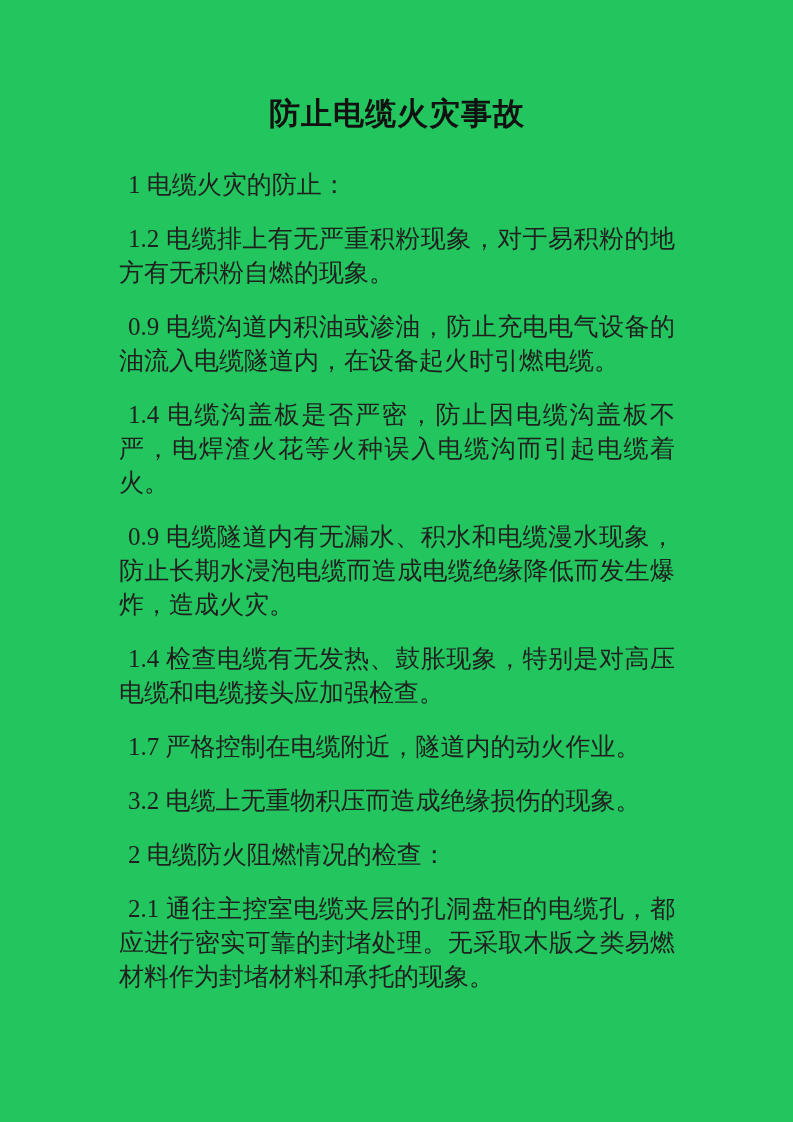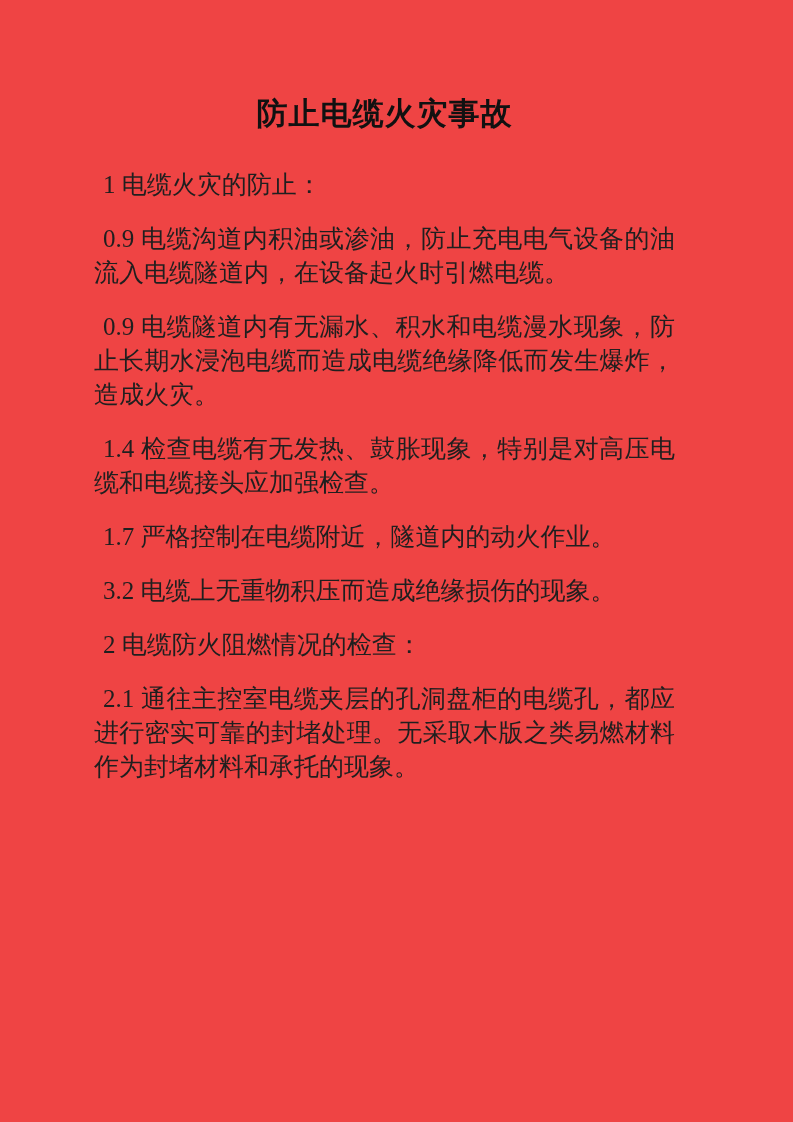--- a/index.html
+++ b/index.html
@@ -11,22 +11,22 @@
     width: 793px;
     height: 1122px;
     overflow: hidden;
     font-family: "Liberation Serif", "DejaVu Serif", serif;
     color: #1f1f1f;
   }
   .page {
     box-sizing: border-box;
     width: 793px;
     height: 1122px;
-    padding: 95px 118px 40px 94px;
-    background: #ef4444;
+    padding: 95px 118px 40px 119px;
+    background: #22c55e;
   }
   .doc-title {
     font-family: "Liberation Serif", "DejaVu Serif", serif;
     font-size: 31px;
     font-weight: bold;
     letter-spacing: 1px;
     text-align: center;
     color: #111111;
     margin: 0 0 35px 0;
     line-height: 38px;
@@ -41,20 +41,22 @@
     word-break: break-all;
   }
 </style>
 </head>
 <body>
 
 <div class="page">
   <h1 class="doc-title">防止电缆火灾事故</h1>
 
   <p class="doc-paragraph">1 电缆火灾的防止：</p>
+  <p class="doc-paragraph">1.2 电缆排上有无严重积粉现象，对于易积粉的地方有无积粉自燃的现象。</p>
   <p class="doc-paragraph">0.9 电缆沟道内积油或渗油，防止充电电气设备的油流入电缆隧道内，在设备起火时引燃电缆。</p>
+  <p class="doc-paragraph">1.4 电缆沟盖板是否严密，防止因电缆沟盖板不严，电焊渣火花等火种误入电缆沟而引起电缆着火。</p>
   <p class="doc-paragraph">0.9 电缆隧道内有无漏水、积水和电缆漫水现象，防止长期水浸泡电缆而造成电缆绝缘降低而发生爆炸，造成火灾。</p>
   <p class="doc-paragraph">1.4 检查电缆有无发热、鼓胀现象，特别是对高压电缆和电缆接头应加强检查。</p>
   <p class="doc-paragraph">1.7 严格控制在电缆附近，隧道内的动火作业。</p>
   <p class="doc-paragraph">3.2 电缆上无重物积压而造成绝缘损伤的现象。</p>
   <p class="doc-paragraph">2 电缆防火阻燃情况的检查：</p>
   <p class="doc-paragraph">2.1 通往主控室电缆夹层的孔洞盘柜的电缆孔，都应进行密实可靠的封堵处理。无采取木版之类易燃材料作为封堵材料和承托的现象。</p>
 </div>
 
 </body></html>

